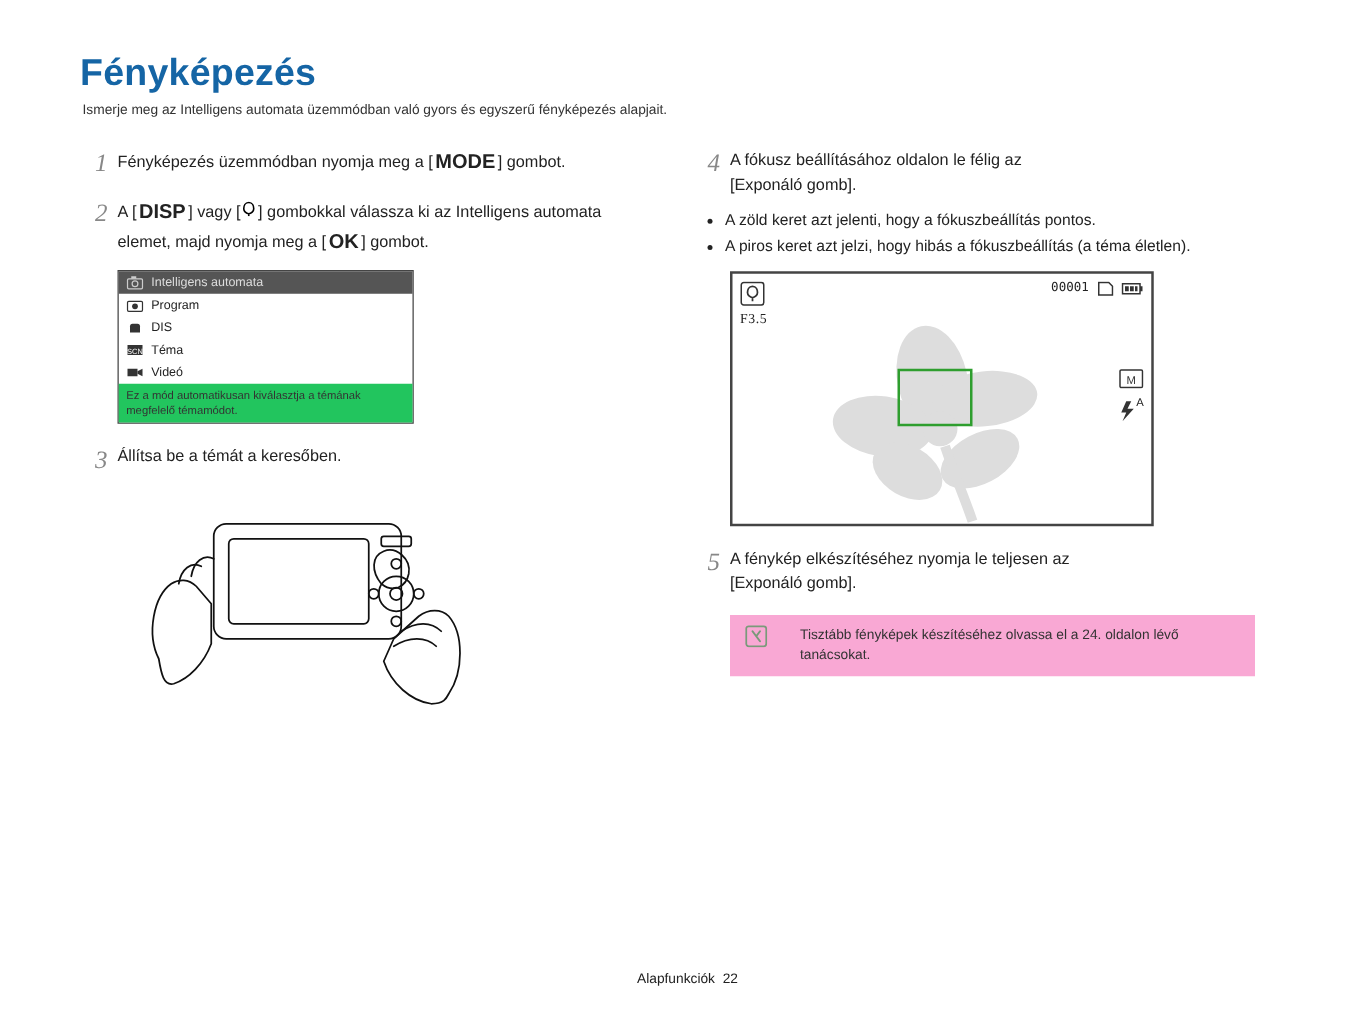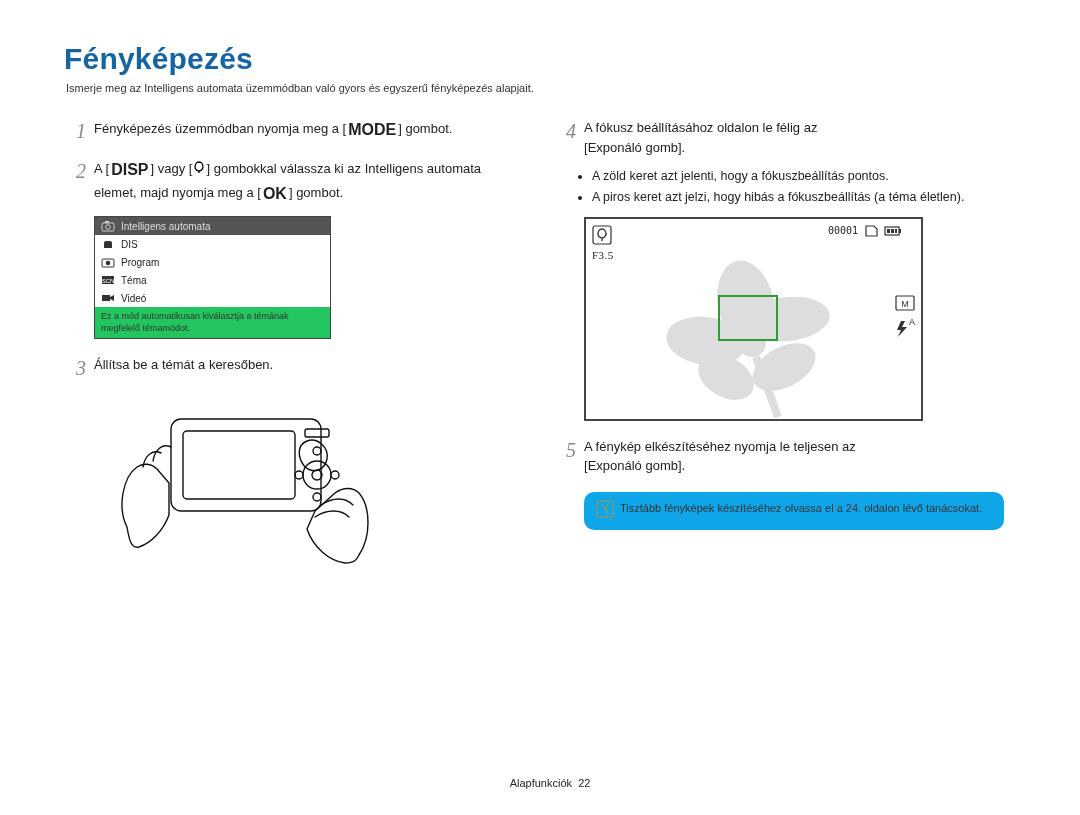--- a/index.html
+++ b/index.html
@@ -7,39 +7,39 @@
   h1{font-size:30px;font-weight:700;color:#1565a5;margin:8px 0 6px 0;letter-spacing:.2px;}
   .intro{font-size:11px;color:#333;margin:0 0 18px 2px;}
   .cols{display:flex;gap:40px;}
   .col{flex:1 1 0;min-width:0;}
   .step{display:flex;margin:6px 0 10px 0;font-size:13px;line-height:1.5;}
   .num{font-family:Georgia,'Times New Roman',serif;font-style:italic;font-size:20px;color:#888;width:22px;flex:0 0 22px;text-align:right;margin-right:8px;position:relative;top:-2px;}
   .step .body{flex:1;}
   .key{display:inline-block;vertical-align:middle;font-weight:700;font-size:16px;padding:0 2px;}
   .bold{font-weight:400;}
   ul.bullets{margin:4px 0 8px 12px;padding:0 0 0 14px;font-size:12.5px;line-height:1.5;}
-  ul.bullets li{margin:2px 12px;}
-  .note{display:flex;align-items:flex-start;background:#0ea5e9;border-radius:10px;padding:8px 12px;margin:16px 0 0 30px;}
+  ul.bullets li{margin:2px 0;}
+  .note{display:flex;align-items:flex-start;background:#f9a8d4;border-radius:0;padding:8px 12px;margin:16px 0 0 30px;gap:20px;}
   .note .icon{flex:0 0 24px;}
   .note .txt{font-size:11px;line-height:1.5;color:#333;}
   
   .modelist{width:235px;border:1px solid #444;margin:6px 0 0 30px;font-size:10px;}
   .modelist .row{display:flex;align-items:center;height:18px;padding:0 6px;gap:6px;}
   .modelist .row.sel{background:#555;color:#ddd;}
   .modelist .row svg{flex:0 0 14px;}
   .modelist .hint{background:#22c55e;color:#333;padding:4px 6px;font-size:9px;line-height:1.3;}
   
   .camart{width:260px;margin:12px 0 0 45px;}
   
   .preview{width:335px;height:200px;border:2px solid #444;margin:10px 0 16px 30px;position:relative;background:#fff;}
   .preview .flower{position:absolute;left:70px;top:30px;}
   .preview .focus{position:absolute;left:132px;top:76px;width:56px;height:42px;border:2px solid #2e9e2e;}
   .preview .tl{position:absolute;left:6px;top:6px;}
   .preview .fval{position:absolute;left:6px;top:30px;font-family:Liberation Serif, serif;font-size:11px;letter-spacing:.5px;}
-  .preview .tr{position:absolute;right:19px;top:6px;font-family:monospace;font-size:10px;display:flex;align-items:center;gap:6px;}
+  .preview .tr{position:absolute;right:6px;top:6px;font-family:monospace;font-size:10px;display:flex;align-items:center;gap:6px;}
   .preview .rmid,.preview .rbot{position:absolute;right:6px;}
   .preview .rmid{top:76px;}
   .preview .rbot{top:100px;}
   .footer{position:absolute;left:0;right:0;bottom:26px;text-align:center;font-size:11px;color:#222;margin-left:20px;}
 </style>
 </head>
 <body>
 <div class="page">
 
 <h1>Fényképezés</h1>
@@ -69,30 +69,30 @@
       <div class="row sel">
         <svg width="14" height="12">
               <rect x="1" y="3" width="12" height="8" rx="1" fill="none" stroke="#ccc"></rect>
               <circle cx="7" cy="7" r="2.3" fill="none" stroke="#ccc"></circle>
               <rect x="4" y="1" width="4" height="2" fill="#ccc"></rect>
             </svg>
         <span>Intelligens automata</span>
       </div>
       <div class="row">
         <svg width="14" height="12">
-              <path d="M3 10 L3 5 Q3 3 5 3 L9 3 Q11 3 11 5 L11 10 Z" fill="#333"></path>
-            </svg>
-        <span>DIS</span>
-      </div>
-      <div class="row">
-        <svg width="14" height="12">
               <rect x="1" y="3" width="12" height="8" rx="1" fill="none" stroke="#333"></rect>
               <circle cx="7" cy="7" r="2.3" fill="#333"></circle>
             </svg>
         <span>Program</span>
+      </div>
+      <div class="row">
+        <svg width="14" height="12">
+              <path d="M3 10 L3 5 Q3 3 5 3 L9 3 Q11 3 11 5 L11 10 Z" fill="#333"></path>
+            </svg>
+        <span>DIS</span>
       </div>
       <div class="row">
         <svg width="14" height="12">
               <rect x="1" y="2" width="12" height="8" fill="#333"></rect>
               <text x="7" y="9" text-anchor="middle" font-size="6" fill="#fff" font-family="Arial">SCN</text>
             </svg>
         <span>Téma</span>
       </div>
       <div class="row">
         <svg width="14" height="12">

